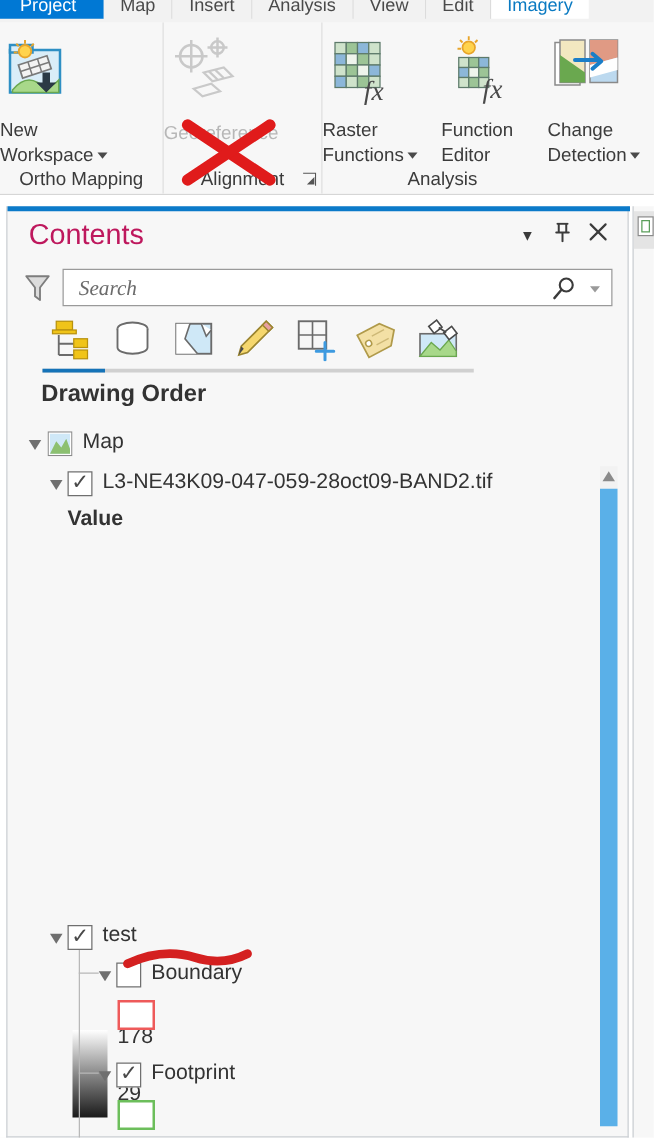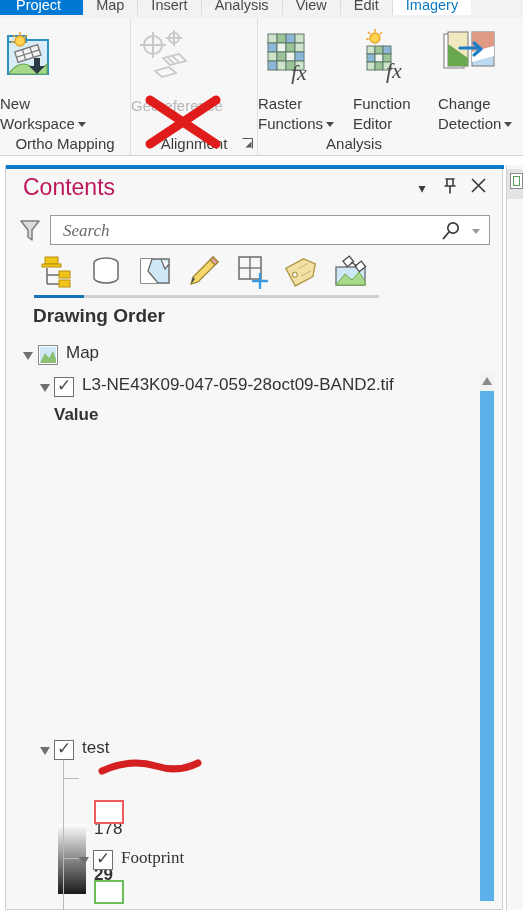--- a/index.html
+++ b/index.html
@@ -598,42 +598,47 @@
         <span class="tick">✓</span>
       </span>
       <span class="rlabel" style="left:76px;">L3-NE43K09-047-059-28oct09-BAND2.tif</span>
     </div>
 
     <div class="row" style="top:62px;text-align:right;">
       <span class="rlabel bold" style="left:48px;">Value</span>
     </div>
     <div id="valbar"></div>
     <span class="rlabel" style="left:88px; top:479px;">178</span>
-    <span class="rlabel" style="left:88px; top:525px;font-weight:bold;">29</span>
+    <span class="rlabel" style="left:88px; top:525px;">29</span>
 
     <div class="row" style="top:395px;">
       <span class="twisty open" style="left:34px;"></span>
       <span class="cbox" style="left:48px;">
         <span class="tick">✓</span>
       </span>
       <span class="rlabel" style="left:76px;">test</span>
     </div>
 
     <div class="vline" style="left:57px; top:420px; height:168px;"></div>
     <div class="hline" style="left:57px; top:438px; width:16px;"></div>
     <div class="hline" style="left:57px; top:518px; width:16px;"></div>
 
+    <div class="row" style="top:425px;">
+      <span class="twisty open" style="left:73px;"></span>
+      <span class="cbox" style="left:87px;"></span>
+      <span class="rlabel" style="left:115px;">Boundary</span>
+    </div>
     <div class="swatch-outline" style="left:88px; top:460px; border:2px solid #EE5A5A;"></div>
 
     <div class="row" style="top:505px;">
       <span class="twisty open" style="left:73px;"></span>
       <span class="cbox" style="left:87px;">
         <span class="tick">✓</span>
       </span>
-      <span class="rlabel" style="left:115px;font-family:Liberation Serif, serif;">Footprint</span>
+      <span class="rlabel" style="left:115px;">Footprint</span>
     </div>
     <div class="swatch-outline" style="left:88px; top:540px; border:2px solid #6CBE5B;"></div>
 
   </div>
 
   <div id="vscroll-track"></div>
   <div id="vscroll-up"></div>
   <div id="vscroll-thumb"></div>
 
   <svg class="annot" style="left:90px; top:590px;" width="110" height="26" viewBox="0 0 110 26">

